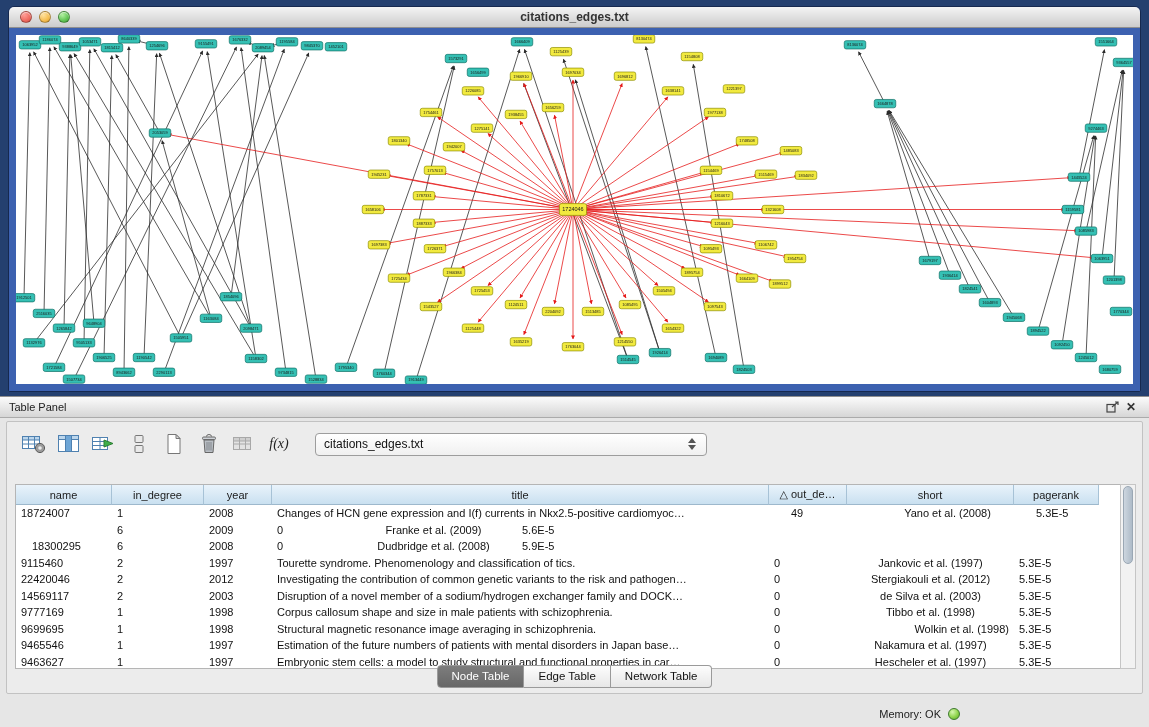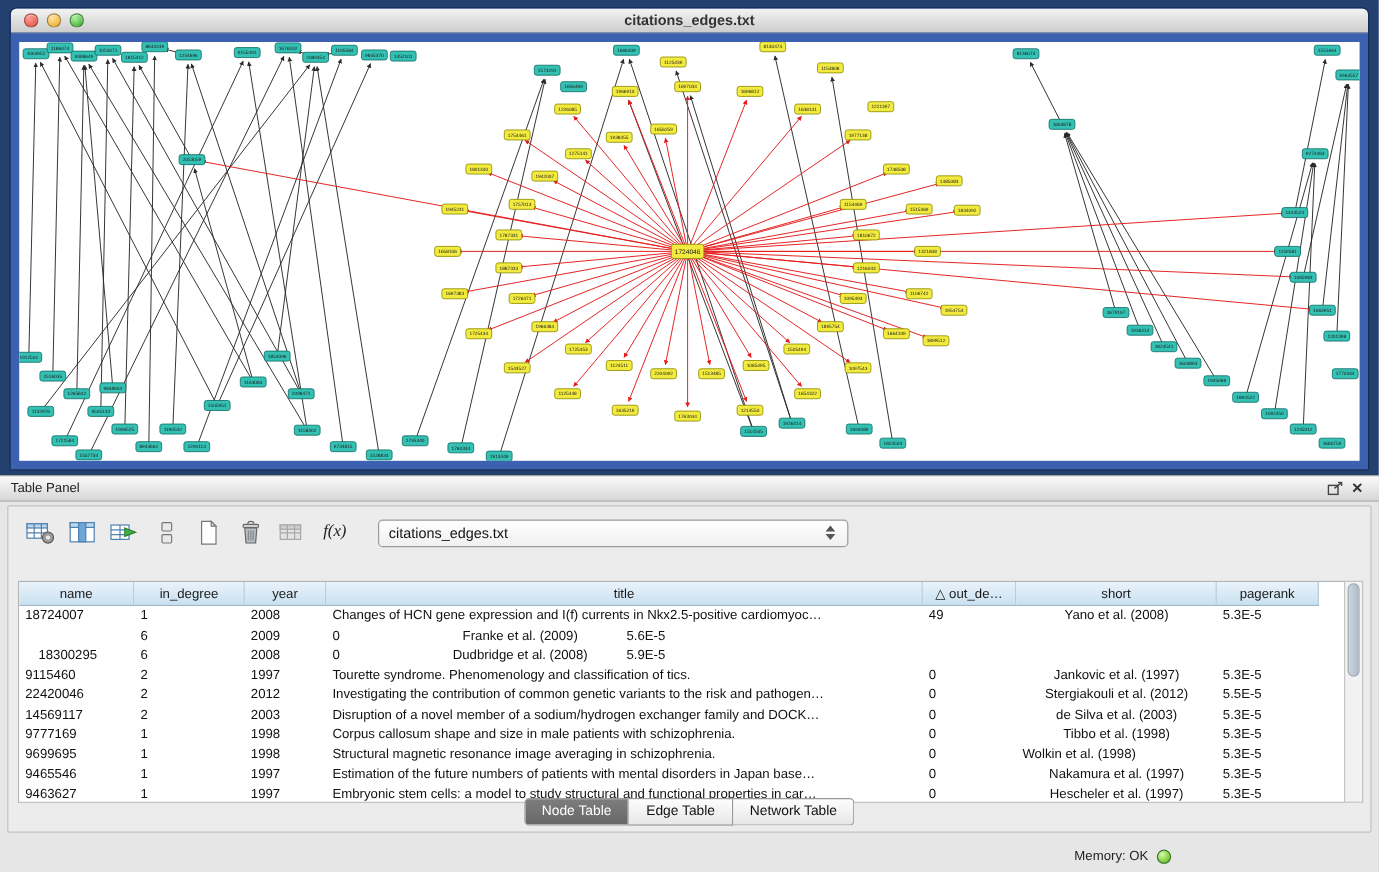--- a/index.html
+++ b/index.html
@@ -61,21 +61,21 @@
   .vthumb { position:absolute; top:1px; left:2px; width:10px; height:78px; border-radius:5px;
             background:linear-gradient(90deg,#cdd6df,#aebbc8); border:1px solid #9aa7b4; }
 
   .tabs { position:absolute; bottom:5px; left:0; width:100%; display:flex; justify-content:center; }
   .tab { height:23px; padding:0 14px; font-size:11.5px; line-height:20px; border:1px solid #9a9a9a;
          border-left:none; background:linear-gradient(#fdfdfd,#e7e7e7); color:#111; }
   .tab:first-child { border-left:1px solid #9a9a9a; border-radius:4px 0 0 4px; }
   .tab:last-child { border-radius:0 4px 4px 0; }
   .tab.active { background:linear-gradient(#7d7d7d,#676767); color:#fff; }
 
-  .statusbar { position:absolute; bottom:0; left:16px; width:970px; height:26px; display:flex;
+  .statusbar { position:absolute; bottom:0; left:0; width:970px; height:26px; display:flex;
                align-items:center; justify-content:flex-end; gap:7px; padding:0 10px; }
   .mem-label { font-size:11px; color:#222; }
   .mem-dot { width:12px; height:12px; border-radius:50%; border:1px solid #3d7a2e;
              background:radial-gradient(circle at 35% 30%, #d6f7b0, #8fd44c 55%, #59a625); }
 </style>
 </head>
 <body>
 
 <div class="app">
 
@@ -766,21 +766,21 @@
             <div class="th" style="width: 78px;">△ out_de…</div>
             <div class="th" style="width: 167px;">short</div>
             <div class="th" style="width: 85px;">pagerank</div>
           </div>
         <div id="tbody">
             <div class="trow">
               <div class="td" style="width: 96px; text-align: left;">18724007</div>
               <div class="td" style="width: 92px; text-align: left;">1</div>
               <div class="td" style="width: 68px; text-align: left;">2008</div>
               <div class="td" style="width: 497px; text-align: left;">Changes of HCN gene expression and I(f) currents in Nkx2.5-positive cardiomyoc…</div>
-              <div class="td" style="width: 78px; text-align: left;">49</div>
+              <div class="td" style="width: 78px; text-align: left; margin-left: 17px;">49</div>
               <div class="td" style="width: 167px; text-align: center;">Yano et al. (2008)</div>
               <div class="td" style="width: 85px; text-align: left;">5.3E-5</div>
             </div>
             <div class="trow">
               <div class="td" style="width: 96px; text-align: left; margin-top: 24px;">19384554</div>
               <div class="td" style="width: 92px; text-align: left;">6</div>
               <div class="td" style="width: 68px; text-align: left;">2009</div>
               <div class="td" style="width: 78px; text-align: left;">0</div>
               <div class="td" style="width: 167px; text-align: center;">Franke et al. (2009)</div>
               <div class="td" style="width: 85px; text-align: left;">5.6E-5</div>
@@ -828,21 +828,21 @@
               <div class="td" style="width: 78px; text-align: left;">0</div>
               <div class="td" style="width: 167px; text-align: center;">Tibbo et al. (1998)</div>
               <div class="td" style="width: 85px; text-align: left;">5.3E-5</div>
             </div>
             <div class="trow">
               <div class="td" style="width: 96px; text-align: left;">9699695</div>
               <div class="td" style="width: 92px; text-align: left;">1</div>
               <div class="td" style="width: 68px; text-align: left;">1998</div>
               <div class="td" style="width: 497px; text-align: left;">Structural magnetic resonance image averaging in schizophrenia.</div>
               <div class="td" style="width: 78px; text-align: left;">0</div>
-              <div class="td" style="width: 167px; text-align: left;">Wolkin et al. (1998)</div>
+              <div class="td" style="width: 167px; text-align: right;">Wolkin et al. (1998)</div>
               <div class="td" style="width: 85px; text-align: left;">5.3E-5</div>
             </div>
             <div class="trow">
               <div class="td" style="width: 96px; text-align: left;">9465546</div>
               <div class="td" style="width: 92px; text-align: left;">1</div>
               <div class="td" style="width: 68px; text-align: left;">1997</div>
               <div class="td" style="width: 497px; text-align: left;">Estimation of the future numbers of patients with mental disorders in Japan base…</div>
               <div class="td" style="width: 78px; text-align: left;">0</div>
               <div class="td" style="width: 167px; text-align: center;">Nakamura et al. (1997)</div>
               <div class="td" style="width: 85px; text-align: left;">5.3E-5</div>

